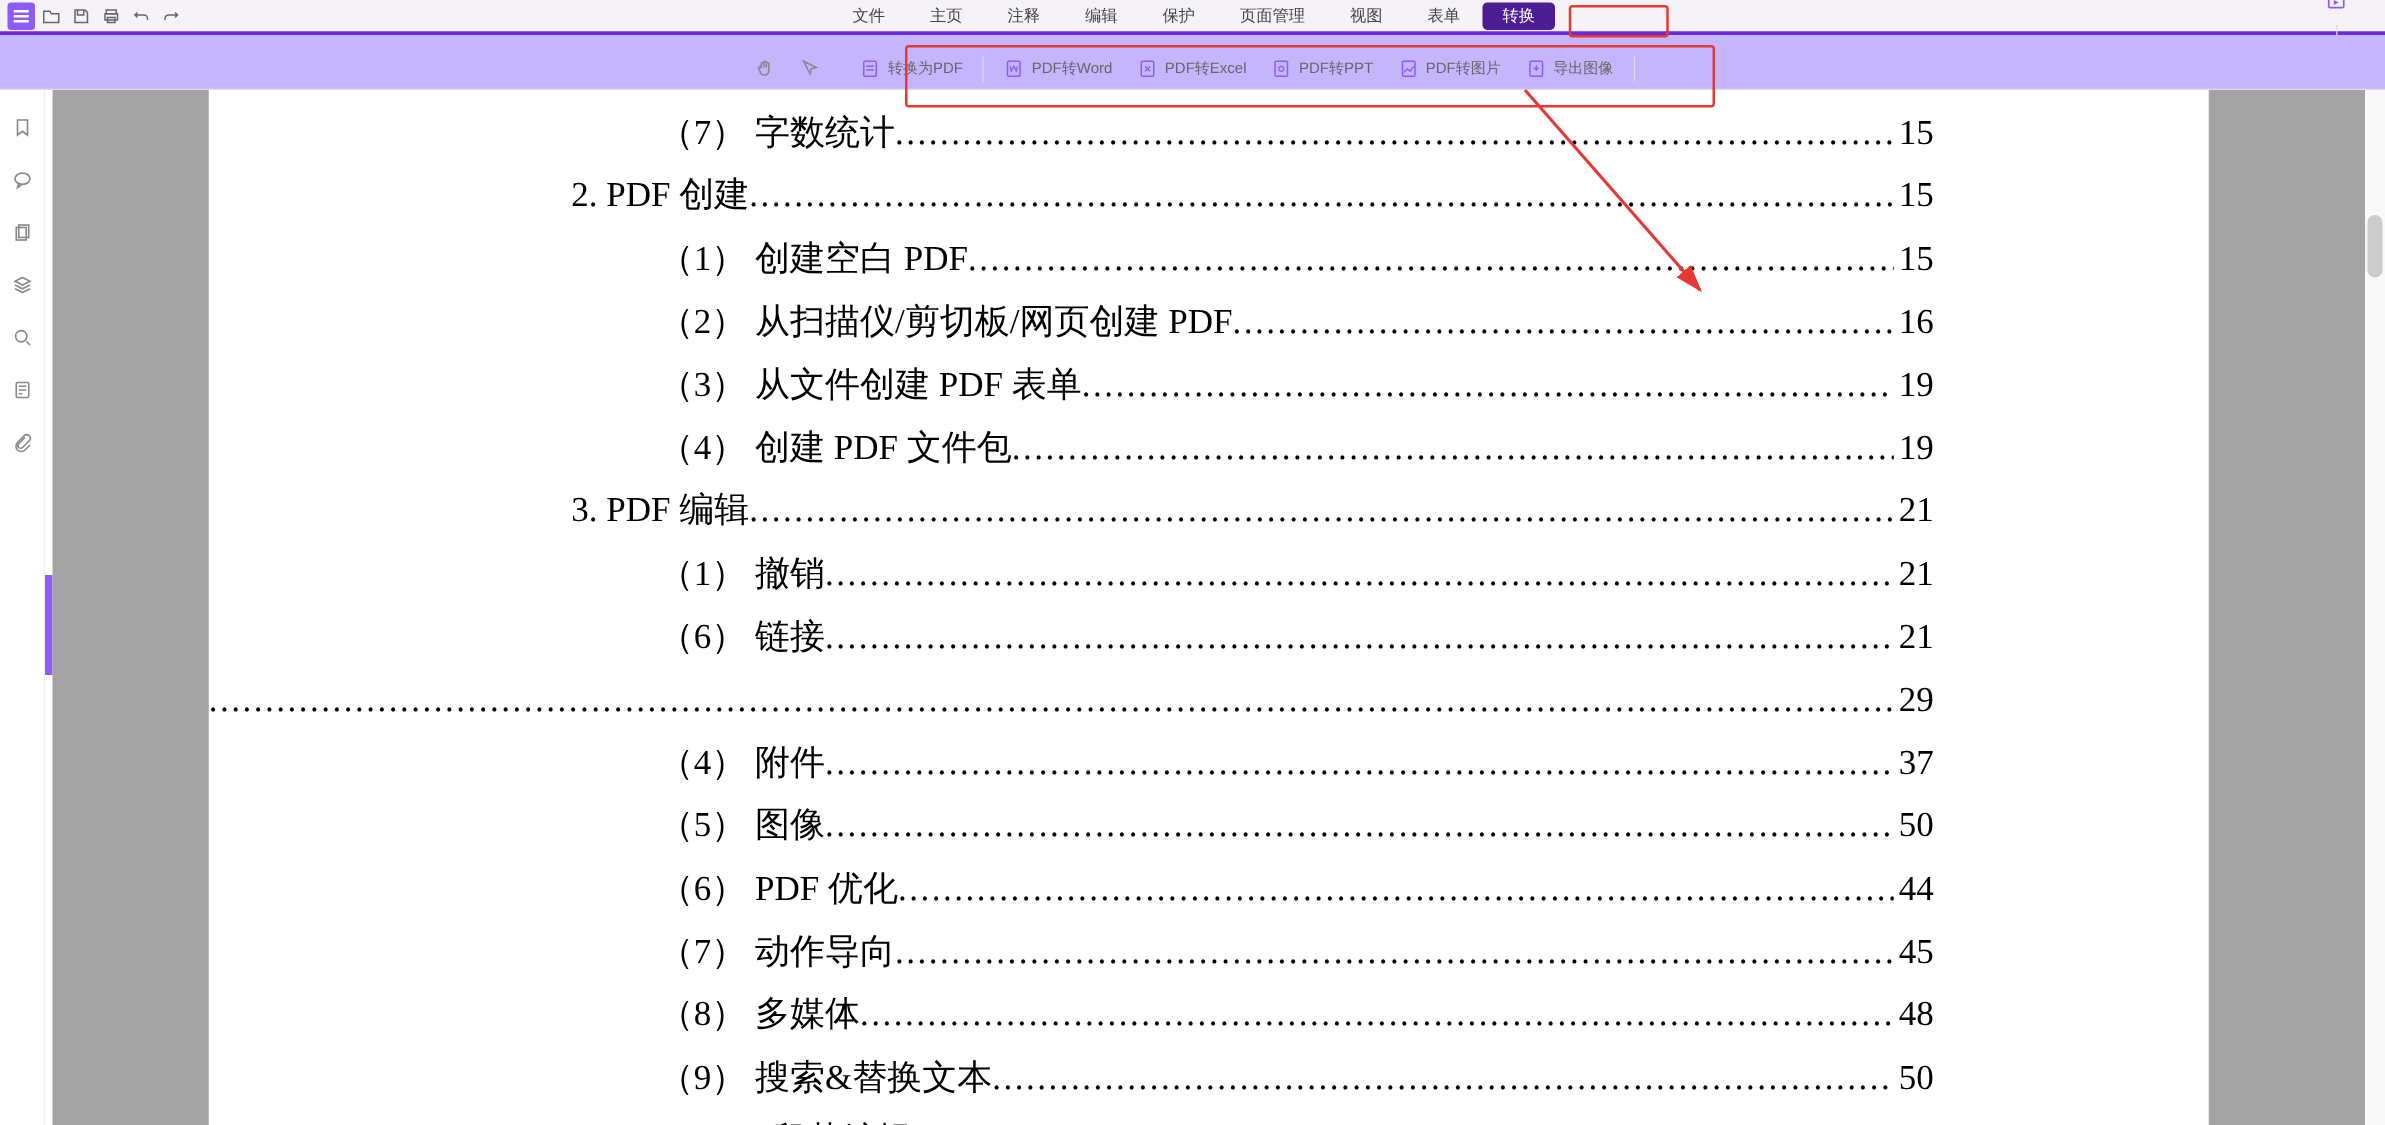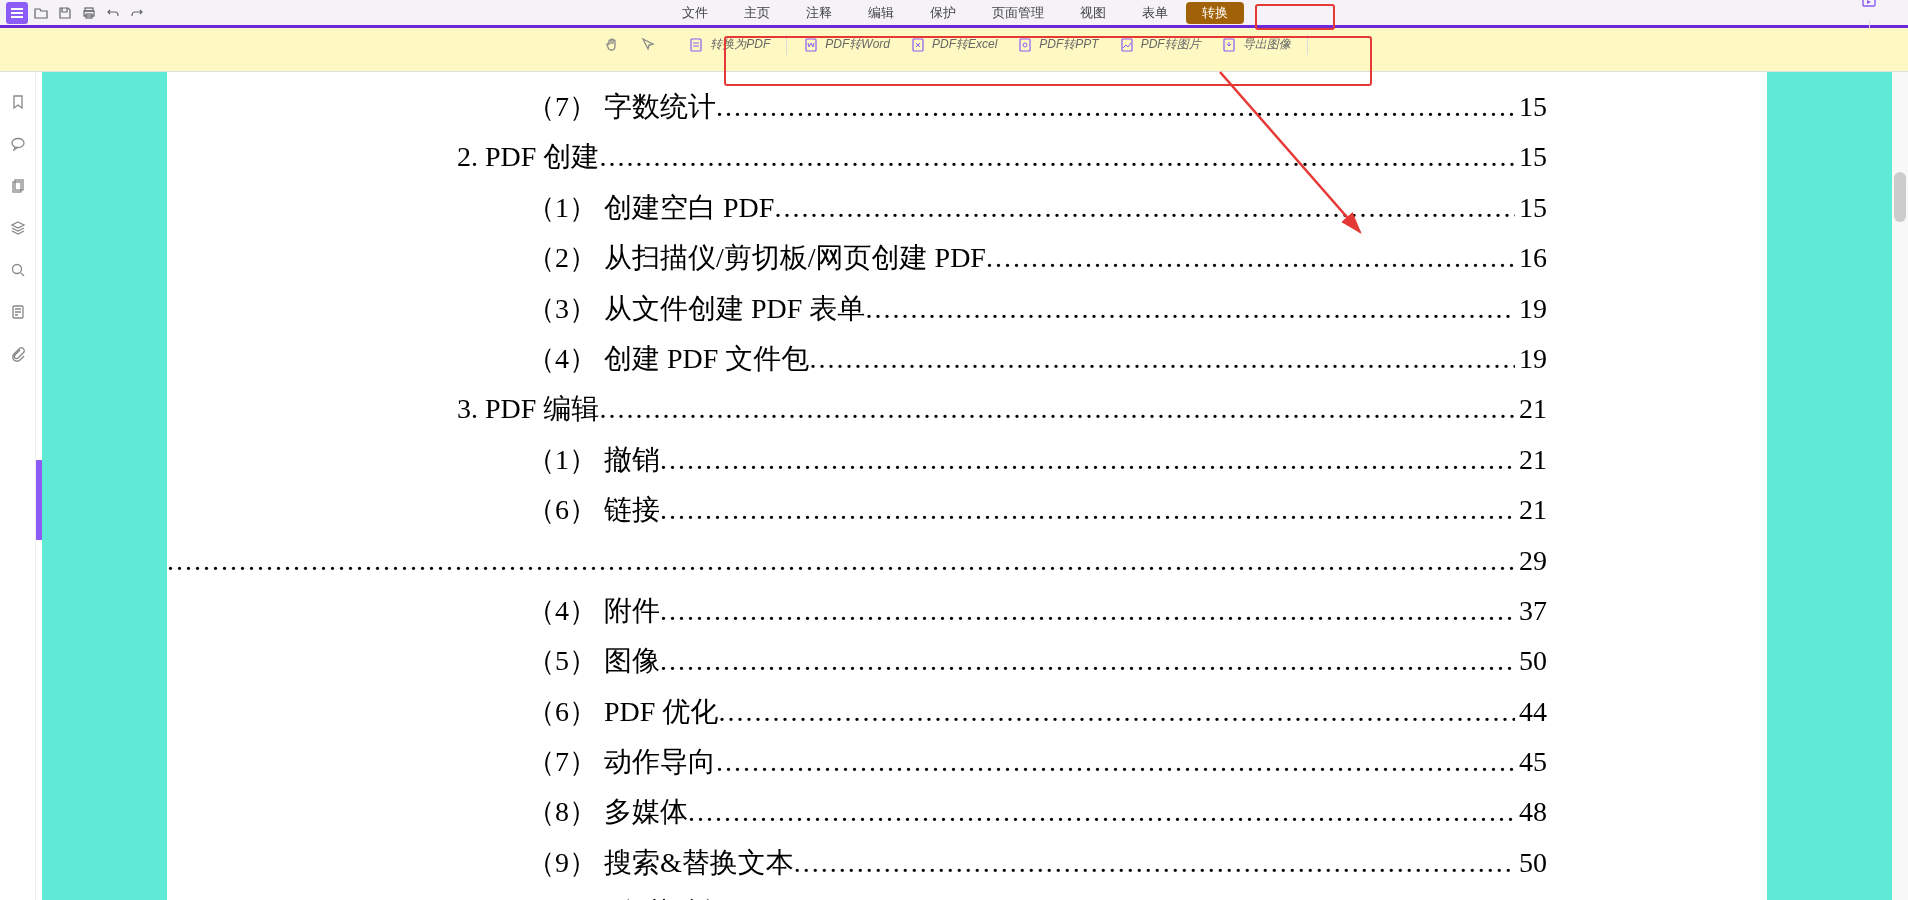--- a/index.html
+++ b/index.html
@@ -5,46 +5,46 @@
   * { margin: 0; padding: 0; box-sizing: border-box; }
   body { font-family: "Microsoft YaHei", Arial, sans-serif; font-size: 12px; color: #333; background: #fff; overflow: hidden; width: 1908px; height: 900px; position: relative; }
   
   
   .top-bar { height: 28px; background: #f5f3f7; display: flex; align-items: center; position: relative; border-bottom: 3px solid #6d28d9;}
   .quick-tools { display: flex; align-items: center; gap: 2px; padding-left: 6px; }
   .qt-btn { width: 22px; height: 22px; display: flex; align-items: center; justify-content: center; cursor: pointer; color: #666; border-radius: 3px;}
   .qt-btn.active { background: #8b5cf6; color: #fff; }
   .menu-tabs { position: absolute; left: 50%; transform: translateX(-50%); display: flex; align-items: center; gap: 0; height: 100%; }
   .menu-tab { padding: 0 18px; height: 100%; display: flex; align-items: center; cursor: pointer; color: #444; font-size: 13px; }
-  .menu-tab.active { background: #a16207; color: #fff; border-radius: 4px; height: 22px; padding: 0 16px;}
+  .menu-tab.active { background: #4c1d95; color: #fff; border-radius: 4px; height: 22px; padding: 0 16px;}
   .right-tools { position: absolute; right: 6px; display: flex; align-items: center; gap: 8px; flex-direction: column; }
   .share-btn { border: 1px solid #8b5cf6; color: #8b5cf6; padding: 2px 12px; border-radius: 3px; cursor: pointer; font-size: 12px; background: #fff;}
   .rt-icon { width: 20px; height: 20px; display: flex; align-items: center; justify-content: center; color: #8b5cf6; cursor: pointer; }
   .download-btn { color: #8b5cf6; display: flex; align-items: center; gap: 4px; cursor: pointer; font-size: 12px;}
   .avatar { width: 22px; height: 22px; border-radius: 50%; background: linear-gradient(135deg,#c9a,#876); }
   
   
-  .ribbon { height: 44px; background: #fef9c3; display: flex; align-items: flex-start; justify-content: center; border-bottom: 1px solid #e0e0e0; position: relative; font-style: italic;}
+  .ribbon { height: 44px; background: #c4b5fd; display: flex; align-items: flex-end; justify-content: center; border-bottom: 1px solid #e0e0e0; position: relative;}
   .ribbon-inner { display: flex; align-items: center; gap: 0; }
   .ribbon-group { display: flex; align-items: center; gap: 4px; padding: 4px 8px;}
   .ribbon-btn { display: flex; align-items: center; gap: 6px; padding: 4px 8px; cursor: pointer; color: #666; font-size: 12px; border-radius: 3px;}
   .ribbon-sep { width: 1px; height: 20px; background: #ddd; margin: 0 4px;}
   .ribbon-icon { width: 16px; height: 16px; display: flex; align-items: center; justify-content: center; }
   
   
   .left-sidebar { position: absolute; left: 0; top: 72px; bottom: 0; width: 36px; background: #fff; border-right: 1px solid #eee; display: flex; flex-direction: column; align-items: center; padding-top: 20px; gap: 22px; }
   .ls-icon { width: 20px; height: 20px; color: #888; cursor: pointer; display: flex; align-items: center; justify-content: center;}
   .purple-marker { position: absolute; left: 36px; top: 460px; width: 6px; height: 80px; background: #8b5cf6; }
   
   
   .right-scroll { position: absolute; right: 0; top: 72px; width: 16px; bottom: 0; background: #f8f8f8; }
   .scroll-thumb { position: absolute; right: 2px; top: 100px; width: 12px; height: 50px; background: #ccc; border-radius: 6px; cursor: pointer;}
   
   
-  .doc-area { position: absolute; left: 42px; right: 16px; top: 72px; bottom: 0; overflow: hidden; background: #5eead4; display: flex; justify-content: center;}
+  .doc-area { position: absolute; left: 42px; right: 16px; top: 72px; bottom: 0; overflow: hidden; background: #a3a3a3; display: flex; justify-content: center;}
   .page { width: 1600px; background: #fff; padding: 10px 0 0 0; }
   .toc-row { display: flex; align-items: baseline; font-size: 28px; color: #000; line-height: 1.8; padding: 0 220px 0 0; font-family: "SimSun", serif;}
   .toc-lvl2 .toc-label { padding-left: 290px; }
   .toc-lvl3 .toc-label { padding-left: 360px; }
   .toc-label { white-space: nowrap; }
   .toc-dots { flex: 1; overflow: hidden; letter-spacing: 2px; white-space: nowrap; text-align: left;}
   .toc-page { white-space: nowrap; padding-left: 4px;}
   
   
   .annot-arrow { position: absolute; top: 52px; left: 1190px; pointer-events: none; z-index: 10;}

